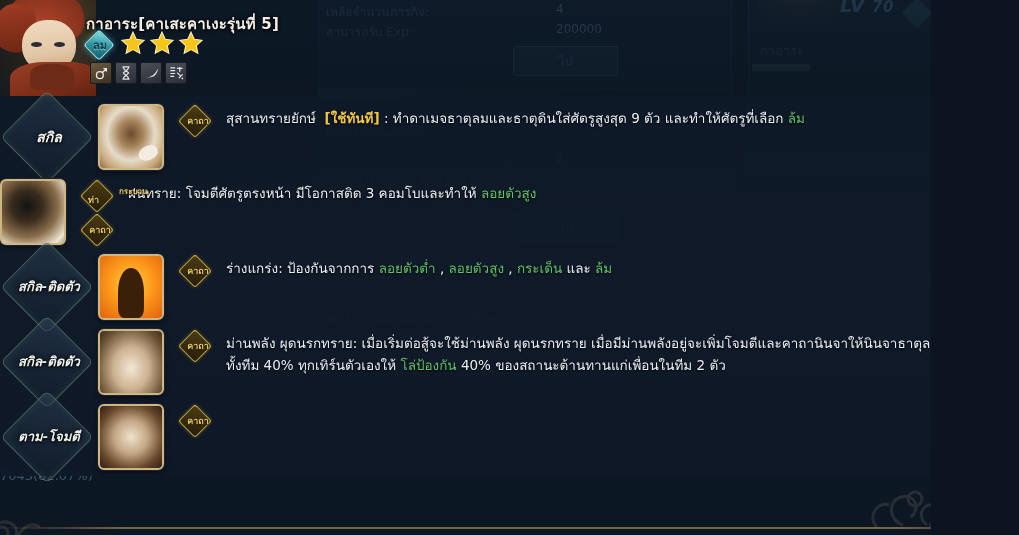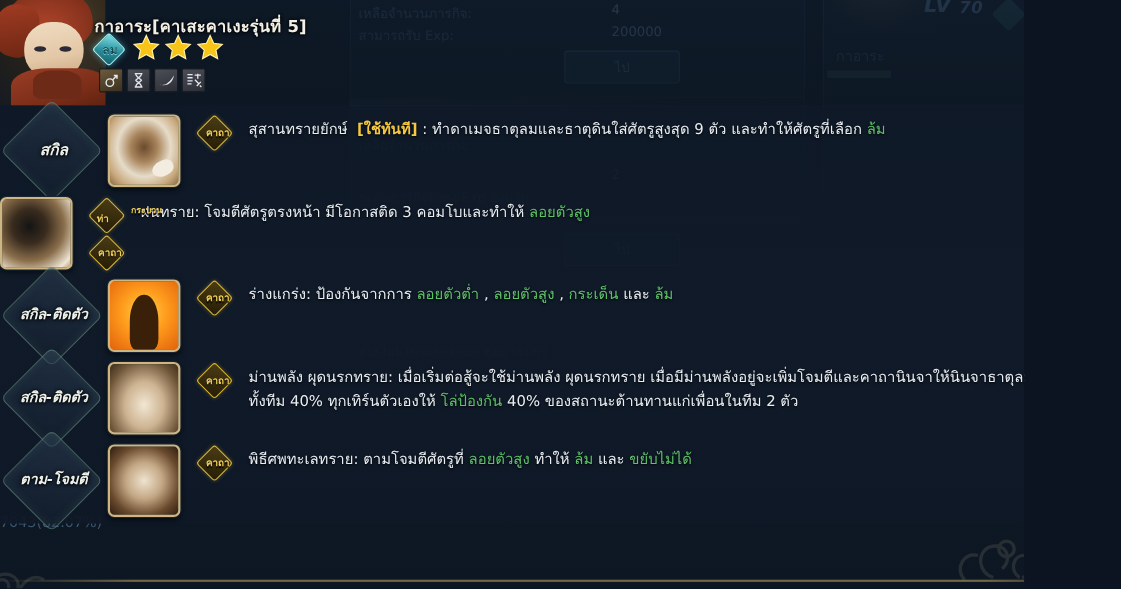--- a/index.html
+++ b/index.html
@@ -78,21 +78,21 @@
 
   .hero-name { position:absolute; left:86px; top:12px; color:#f2f0e6;
       font-size:15px; font-weight:bold; letter-spacing:.2px;
       text-shadow:0 1px 2px #000, 0 0 4px #000; white-space:nowrap; }
   .elem-gem { position:absolute; left:84px; top:31px; width:32px; height:27px; }
   .elem-gem .dia { position:absolute; left:4px; top:3px; width:22px; height:22px;
       background:linear-gradient(145deg,#7fe3e8,#2a8f9c 55%,#15616e);
       border:1px solid #a8f0f4; transform:rotate(45deg); border-radius:3px;
       box-shadow:0 0 6px rgba(90,220,230,.55); }
   .elem-gem .lbl { position:absolute; inset:0; display:flex; align-items:center;
-      justify-content:center; color:#0a3a40; font-size:11px; font-weight:normal;
+      justify-content:center; color:#0a3a40; font-size:11px; font-weight:bold;
       text-shadow:0 1px 0 rgba(200,255,255,.6); }
   .stars { position:absolute; left:120px; top:30px; display:flex; gap:3px; }
   .star { width:26px; height:26px; position:relative; }
   .star svg { display:block; }
 
   .attr-row { position:absolute; left:90px; top:62px; display:flex; gap:3px; }
   .attr-ico { width:22px; height:22px; border-radius:2px;
     background:linear-gradient(160deg,#4d4f58,#2c2e36);
     border:1px solid #1a1c22; display:flex; align-items:center; justify-content:center;
     color:#dfe2e8; font-size:13px; line-height:1; }
@@ -391,27 +391,16 @@
       </div>
       <div class="icon-cell">
         <div class="skill-icon si-e"></div>
       </div>
       <div class="badge-cell">
         <div class="tag">
           <div class="dia"></div>
           <div class="tl">คาถา</div>
         </div>
       </div>
-      <div class="desc-cell">
-        <div class="desc">
-          <span>พิธีศพทะเลทราย</span><span>:</span>
-          <span>ตามโจมตีศัตรูที่</span>
-          <span class="hl-g">ลอยตัวสูง</span>
-          <span>ทำให้</span>
-          <span class="hl-g">ล้ม</span>
-          <span>และ</span>
-          <span class="hl-g">ขยับไม่ได้</span>
-        </div>
-      </div>
     </div>
 
   </div>
 </div>
 
 </body></html>

